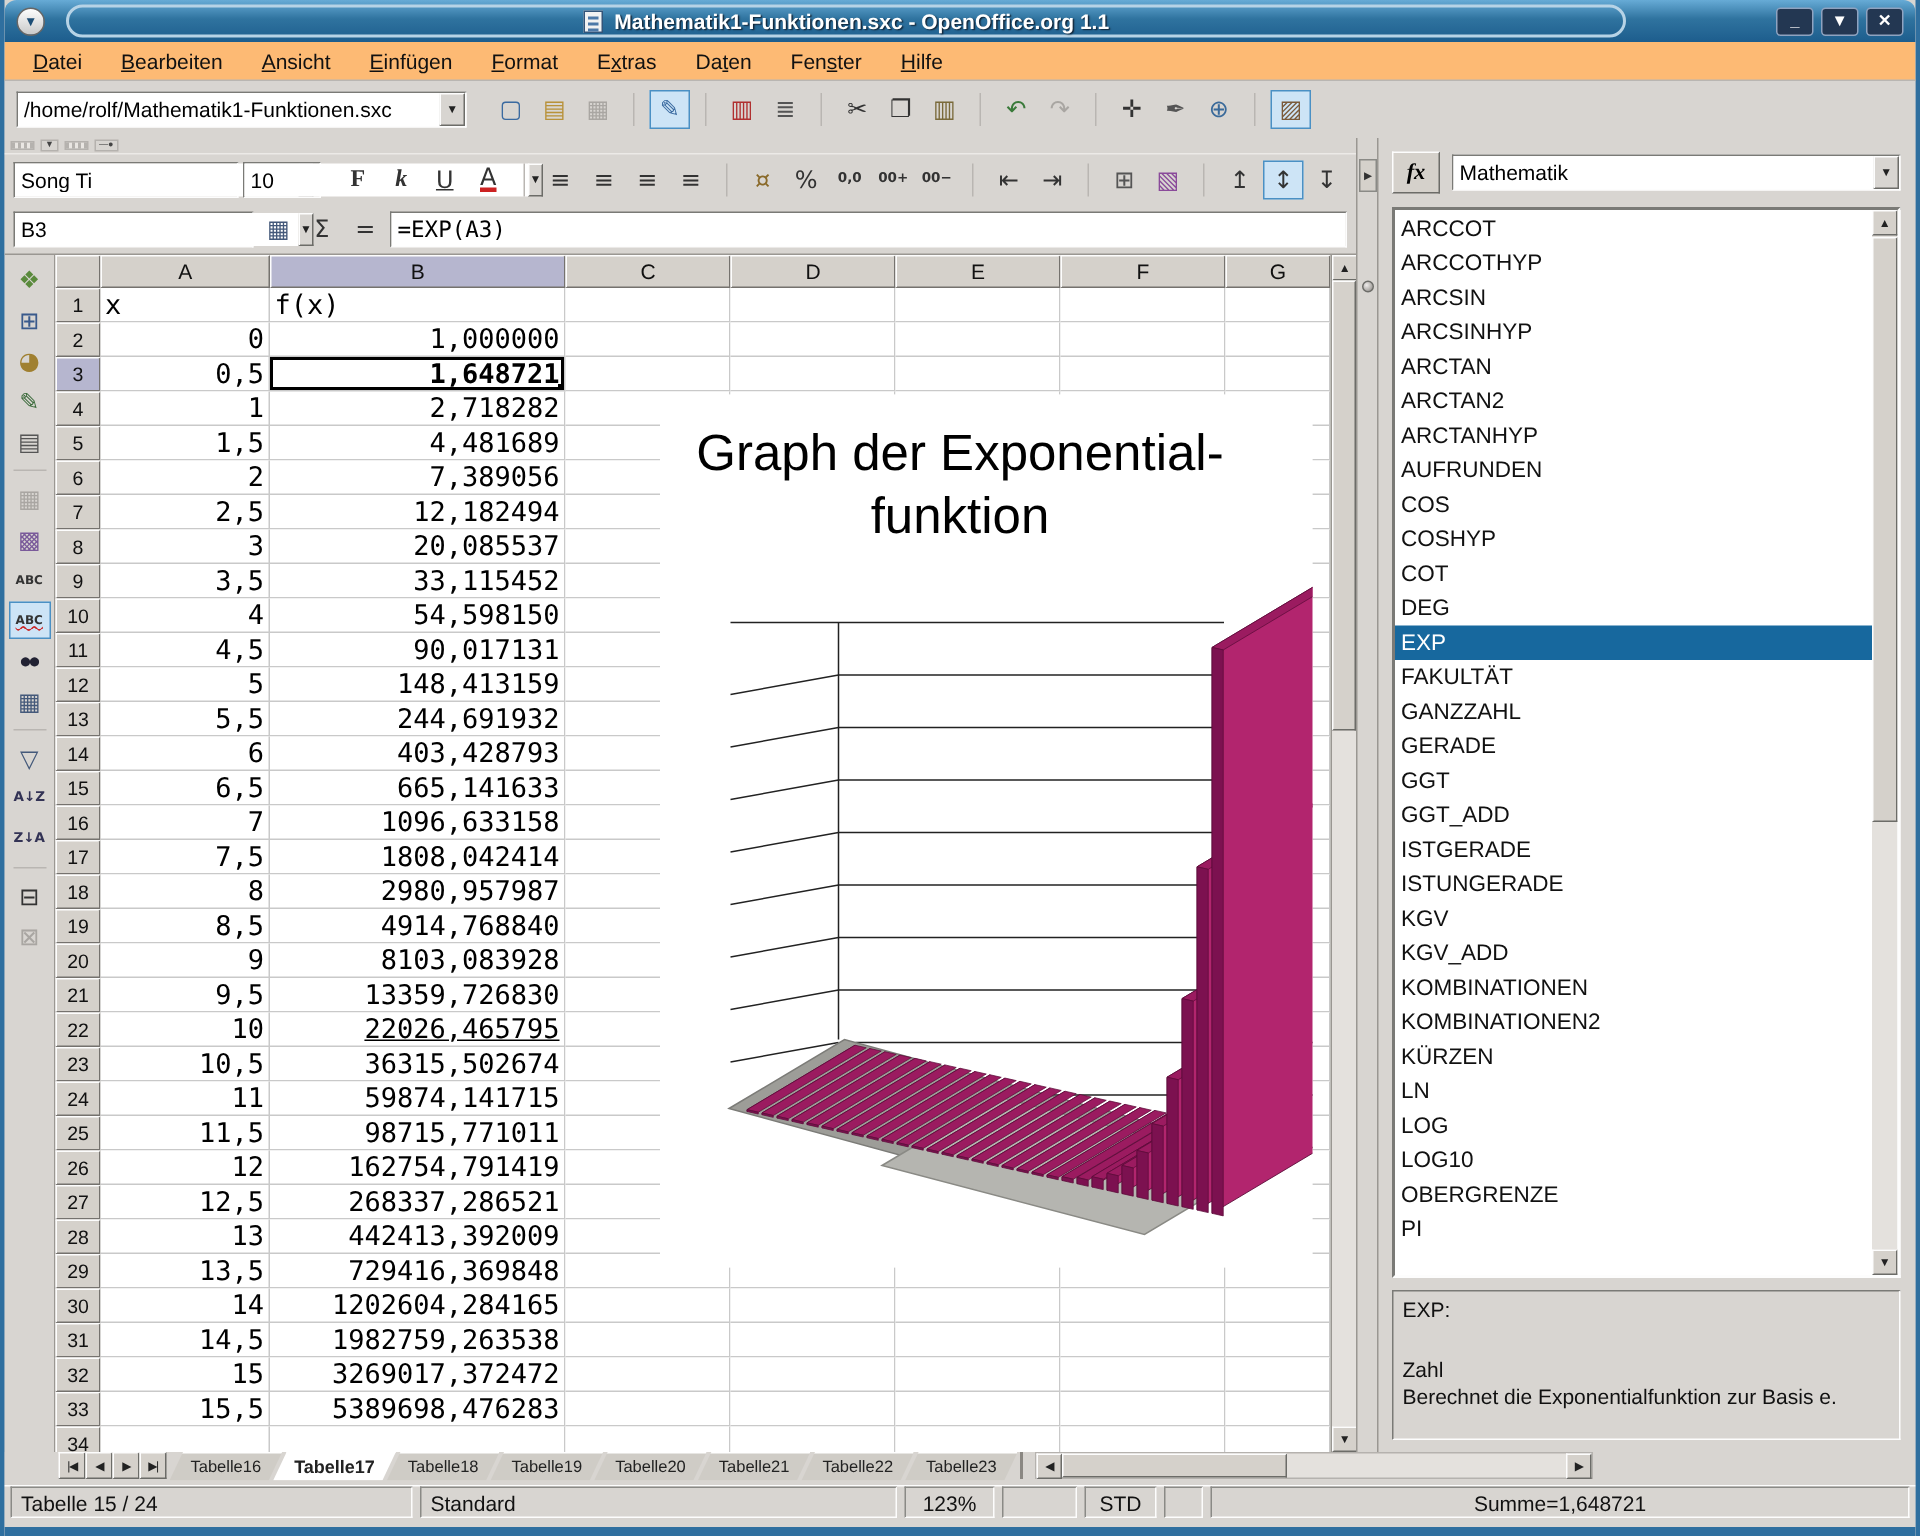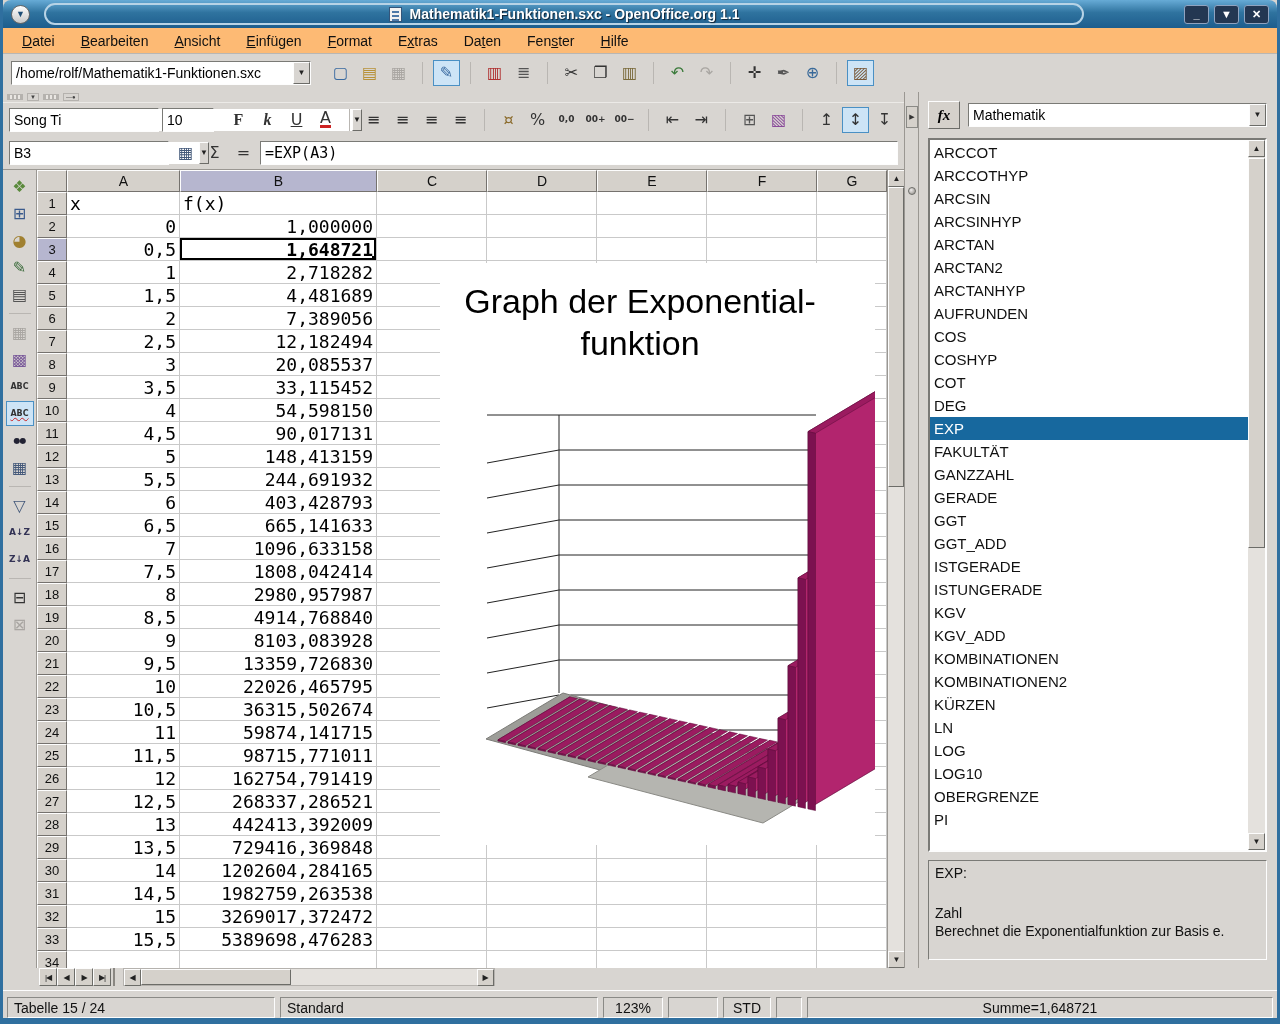--- a/index.html
+++ b/index.html
@@ -109,21 +109,21 @@
   .navbtn{width:18px;height:18px;background:#d5d1cb;border:1px solid;border-color:#fdfdfd #6c6c68 #6c6c68 #fdfdfd;
           font-size:8px;letter-spacing:-1px;color:#222;text-align:center;line-height:15px;padding:0;flex:none;}
   .tab{height:19px;line-height:18px;padding:0 14px;margin-left:-6px;font-size:11px;color:#222;background:#cfccc6;
        clip-path:polygon(9px 0,100% 0,calc(100% - 9px) 100%,0 100%);border-top:1px solid #fff;flex:none;}
   .tab.active{background:#fff;font-weight:bold;font-size:12px;z-index:2;position:relative;}
   .tabsplit{width:8px;height:18px;margin-left:2px;border-left:2px double #8a8782;flex:none;}
   .hscroll{display:flex;height:18px;flex:1;max-width:372px;background:#e4e1dd;border:1px solid #b5b2ae;margin-left:2px;}
   .hthumb{width:150px;height:16px;background:#d5d1cb;border:1px solid;border-color:#fdfdfd #6c6c68 #6c6c68 #fdfdfd;}
   .hfill{flex:1;}
   
-  .statusbar{height:28px;display:flex;align-items:flex-end;gap:5px;padding:0 4px;background:#d8d5d1;border-top:1px solid #fdfdfd;}
+  .statusbar{height:28px;display:flex;align-items:flex-start;gap:5px;padding:0 4px;background:#d8d5d1;border-top:1px solid #fdfdfd;}
   .sfield{height:21px;border:1px solid;border-color:#8a8a86 #fdfdfd #fdfdfd #8a8a86;font-size:14px;color:#111;
           display:flex;align-items:center;padding:0 6px;}
   .bottomedge{height:6px;background:#2f6f9f;}
 </style>
 </head>
 <body>
 
 <div class="screen">
 
   <div class="titlebar">
@@ -599,21 +599,21 @@
                 <div class="cell num" style="width: 197px;">13359,726830</div>
                 <div class="cell" style="width: 110px;"></div>
                 <div class="cell" style="width: 110px;"></div>
                 <div class="cell" style="width: 110px;"></div>
                 <div class="cell" style="width: 110px;"></div>
                 <div class="cell" style="width: 70px;"></div>
               </div>
               <div class="grow">
                 <div class="hcell rowhdr">22</div>
                 <div class="cell num" style="width: 113px;">10</div>
-                <div class="cell num" style="width: 197px;">22026,465795</div>
+                <div class="cell num" style="width: 197px; text-decoration: underline;">22026,465795</div>
                 <div class="cell" style="width: 110px;"></div>
                 <div class="cell" style="width: 110px;"></div>
                 <div class="cell" style="width: 110px;"></div>
                 <div class="cell" style="width: 110px;"></div>
                 <div class="cell" style="width: 70px;"></div>
               </div>
               <div class="grow">
                 <div class="hcell rowhdr">23</div>
                 <div class="cell num" style="width: 113px;">10,5</div>
                 <div class="cell num" style="width: 197px;">36315,502674</div>
@@ -929,20 +929,30 @@
     </div>
   </div>
 
   <div class="tabrow">
     <span id="tab-nav" style="display:flex">
         <button class="navbtn">|◀</button>
         <button class="navbtn">◀</button>
         <button class="navbtn">▶</button>
         <button class="navbtn">▶|</button>
       </span>
+    <span id="tabs" style="display:flex;margin-left:8px">
+        <span class="tab">Tabelle16</span>
+        <span class="tab active">Tabelle17</span>
+        <span class="tab">Tabelle18</span>
+        <span class="tab">Tabelle19</span>
+        <span class="tab">Tabelle20</span>
+        <span class="tab">Tabelle21</span>
+        <span class="tab">Tabelle22</span>
+        <span class="tab">Tabelle23</span>
+      </span>
     <span class="tabsplit"></span>
     <div class="hscroll">
       <button class="sbtn">◀</button>
       <div class="hthumb"></div>
       <div class="hfill"></div>
       <button class="sbtn">▶</button>
     </div>
   </div>
 
   <div class="statusbar">

